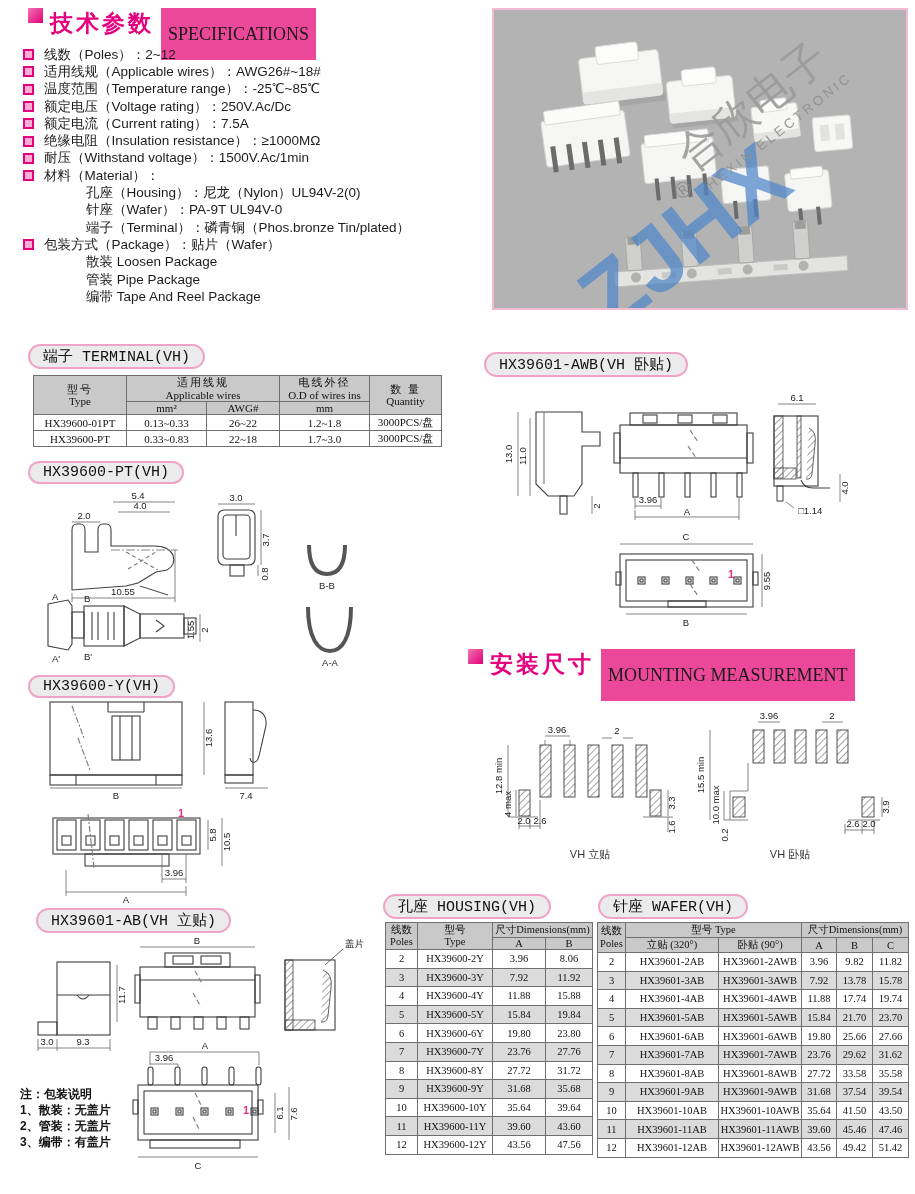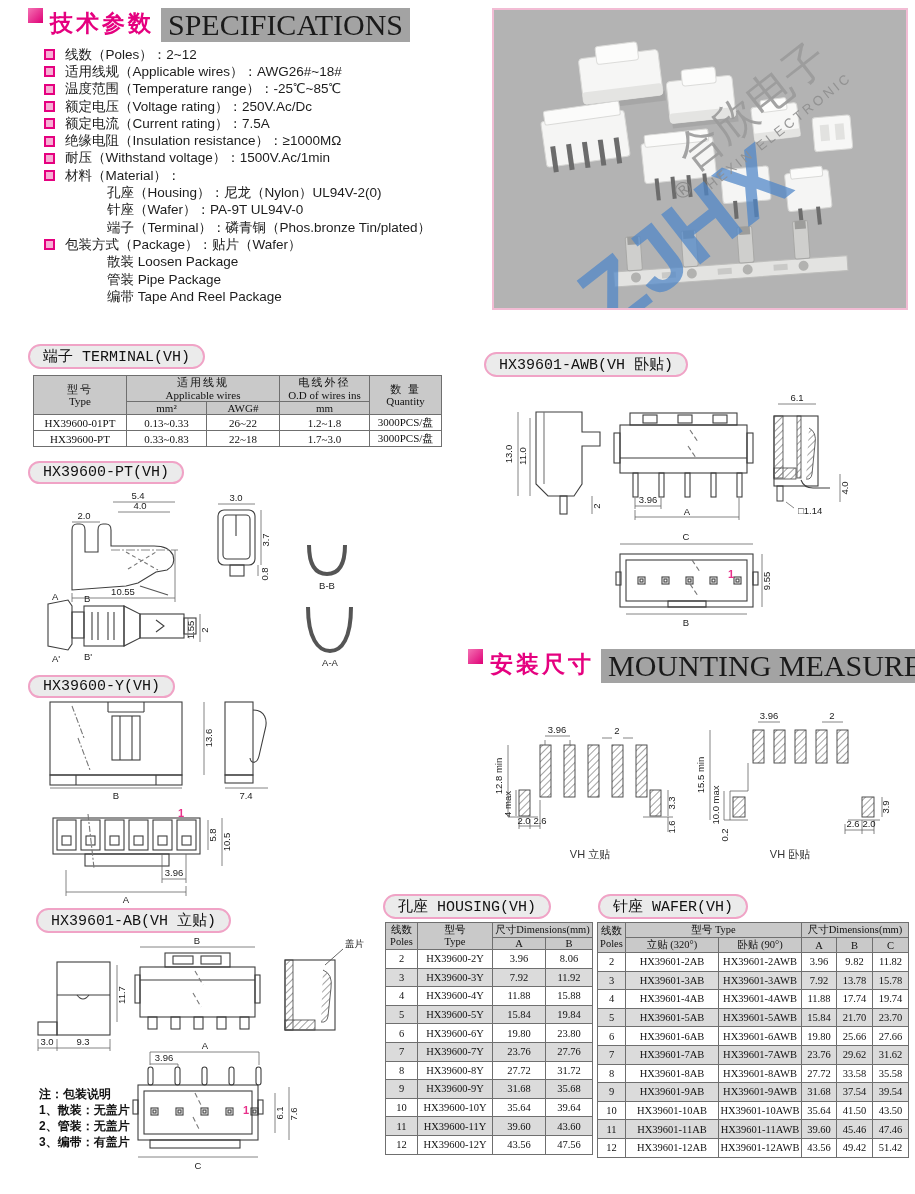--- a/index.html
+++ b/index.html
@@ -4,22 +4,22 @@
 <style>
   html,body{margin:0;padding:0}
   body{width:915px;height:1194px;position:relative;background:#fff;
        font-family:"Liberation Sans",sans-serif;overflow:hidden}
   .abs{position:absolute}
   
   .sec-header{display:flex;align-items:flex-start;gap:7px;white-space:nowrap}
   .sec-sq{width:15px;height:15px;background:linear-gradient(135deg,#f härte473b4,#df0076);
           background:linear-gradient(135deg,#f473b4,#df0076)}
   .sec-zh{font-size:23px;font-weight:bold;color:#e5007f;letter-spacing:3px}
-  .sec-en{font-family:"Liberation Serif",serif;font-size:30px;color:#1a1a1a;
-          background:#a3a3a3;padding:0 7px;line-height:1.12}
+  .sec-en{font-family:"Liberation Serif",serif;font-size:18px;color:#1a1a1a;
+          background:#ec4899;padding:16px 7px;line-height:1.12}
   
   .pill{display:inline-block;border:2px solid #f0a3c6;border-radius:14px;background:#ebebeb;
         padding:1px 13px;font-family:Liberation Mono, monospace;font-size:15px;color:#111;white-space:nowrap}
   
   .spec-list{width:460px}
   .spec-row{display:flex;align-items:center;height:17.3px;font-size:13.5px;color:#1c1c1c}
   .spec-row .bullet{width:7px;height:7px;border:2.5px solid #e5007f;background:#f7aed4;
                     margin-right:10px;flex:none}
   .spec-row.main{padding-left:3px}
   .spec-row.sub{padding-left:66px}
@@ -46,21 +46,21 @@
 </style>
 </head>
 <body>
 
 <div class="abs sec-header" style="left:28px;top:8px">
   <span class="sec-sq"></span>
   <span class="sec-zh">技术参数</span>
   <span class="sec-en">SPECIFICATIONS</span>
 </div>
 
-<div class="abs spec-list" style="left:41px;top:46px">
+<div class="abs spec-list" style="left:20px;top:46px">
   <div class="spec-row main">
       <span class="bullet"></span>
       <span>线数（Poles）：2~12</span>
     </div>
   <div class="spec-row main">
       <span class="bullet"></span>
       <span>适用线规（Applicable wires）：AWG26#~18#</span>
     </div>
   <div class="spec-row main">
       <span class="bullet"></span>
@@ -660,21 +660,21 @@
     <line x1="113" y1="222" x2="233" y2="222"></line>
   </g>
   <text class="dim" x="180" y="114" text-anchor="middle">A</text>
   <text class="dim" x="139" y="126" text-anchor="middle">3.96</text>
   <text class="dim" x="258" y="178" transform="rotate(-90 258 178)" text-anchor="middle">6.1</text>
   <text class="dim" x="272" y="179" transform="rotate(-90 272 179)" text-anchor="middle">7.6</text>
   <text class="dim" x="173" y="234" text-anchor="middle">C</text>
   <text class="pin1" x="218" y="179">1</text>
 </svg>
 
-<div class="abs notes" style="left:39px;top:1086px">
+<div class="abs notes" style="left:20px;top:1086px">
   <div>注：包装说明</div>
   <div>1、散装：无盖片</div>
   <div>2、管装：无盖片</div>
   <div>3、编带：有盖片</div>
 </div>
 
 <span class="abs pill" style="left:383px;top:894px">孔座  HOUSING(VH)</span>
 
 <table class="abs t-sm alt-table" style="left:385px;top:922px;width:207px">
   <colgroup>

